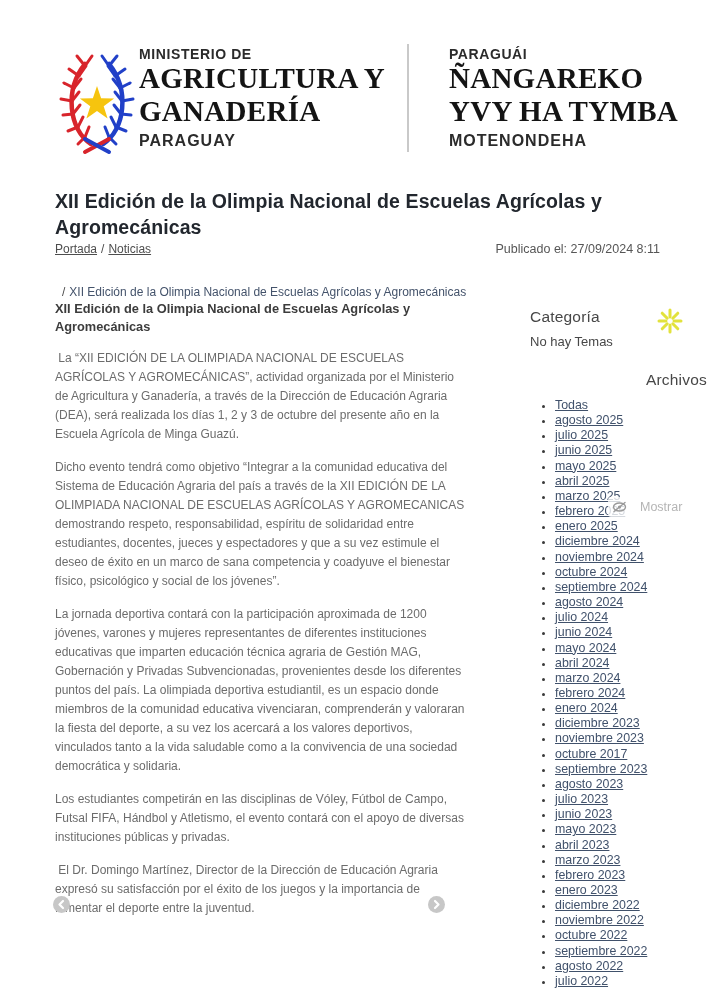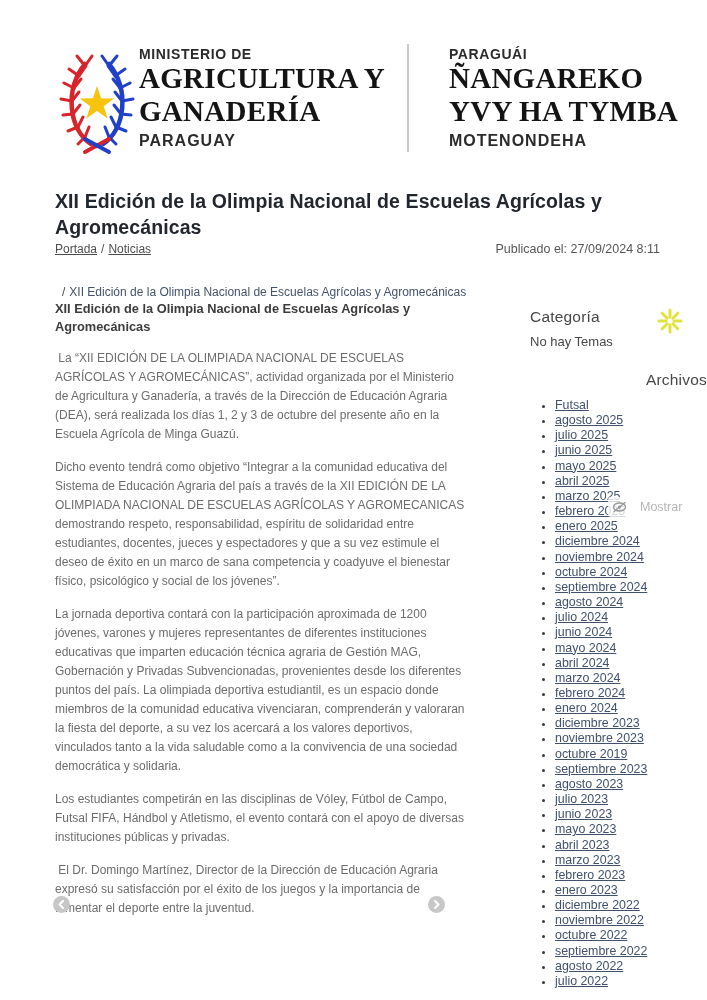--- a/index.html
+++ b/index.html
@@ -177,21 +177,21 @@
       <line x1="5.2" y1="20.8" x2="10.2" y2="15.8"></line>
       <line x1="15.8" y1="10.2" x2="20.8" y2="5.2"></line>
     </g>
   </svg>
 
   <div class="side-heading">Categoría</div>
   <div class="side-empty">No hay Temas</div>
 
   <div class="side-heading archives-heading">Archivos</div>
   <ul class="archive-list">
-      <li><a class="archive-link">Futsal</a></li>
+      <li><a class="archive-link">Todas</a></li>
       <li><a class="archive-link">agosto 2025</a></li>
       <li><a class="archive-link">julio 2025</a></li>
       <li><a class="archive-link">junio 2025</a></li>
       <li><a class="archive-link">mayo 2025</a></li>
       <li><a class="archive-link">abril 2025</a></li>
       <li><a class="archive-link">marzo 2025</a></li>
       <li><a class="archive-link">febrero 2025</a></li>
       <li><a class="archive-link">enero 2025</a></li>
       <li><a class="archive-link">diciembre 2024</a></li>
       <li><a class="archive-link">noviembre 2024</a></li>
@@ -200,21 +200,21 @@
       <li><a class="archive-link">agosto 2024</a></li>
       <li><a class="archive-link">julio 2024</a></li>
       <li><a class="archive-link">junio 2024</a></li>
       <li><a class="archive-link">mayo 2024</a></li>
       <li><a class="archive-link">abril 2024</a></li>
       <li><a class="archive-link">marzo 2024</a></li>
       <li><a class="archive-link">febrero 2024</a></li>
       <li><a class="archive-link">enero 2024</a></li>
       <li><a class="archive-link">diciembre 2023</a></li>
       <li><a class="archive-link">noviembre 2023</a></li>
-      <li><a class="archive-link">octubre 2019</a></li>
+      <li><a class="archive-link">octubre 2017</a></li>
       <li><a class="archive-link">septiembre 2023</a></li>
       <li><a class="archive-link">agosto 2023</a></li>
       <li><a class="archive-link">julio 2023</a></li>
       <li><a class="archive-link">junio 2023</a></li>
       <li><a class="archive-link">mayo 2023</a></li>
       <li><a class="archive-link">abril 2023</a></li>
       <li><a class="archive-link">marzo 2023</a></li>
       <li><a class="archive-link">febrero 2023</a></li>
       <li><a class="archive-link">enero 2023</a></li>
       <li><a class="archive-link">diciembre 2022</a></li>

